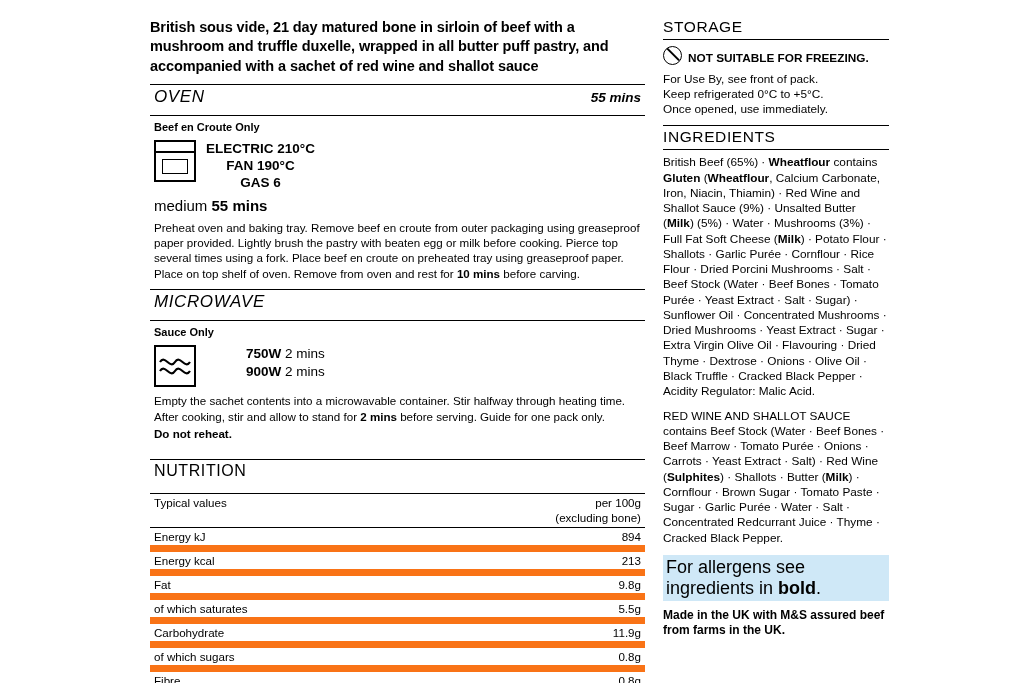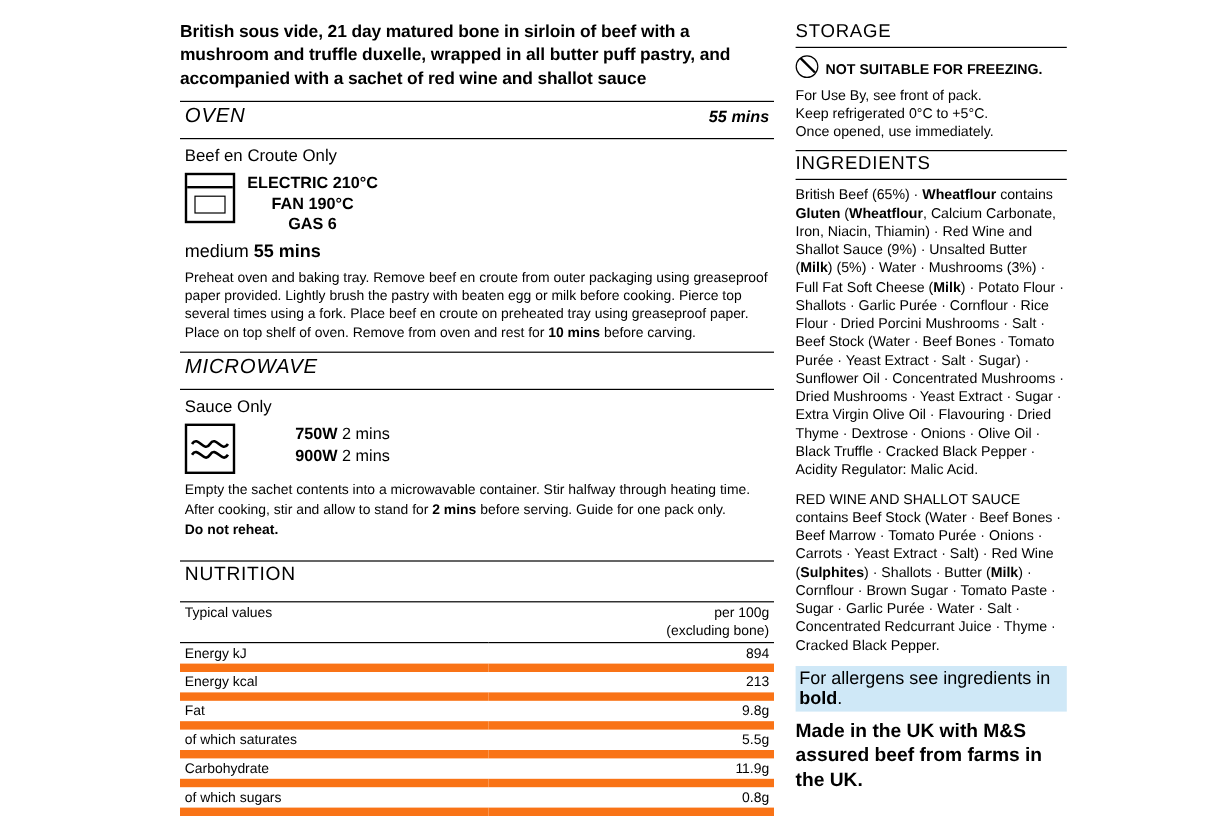--- a/index.html
+++ b/index.html
@@ -53,22 +53,22 @@
     letter-spacing: 0.6px;
   }
   .bar .bar-right {
     font-size: 13.5px;
     font-weight: bold;
   }
 
   .sec-body { padding: 5px 4px 6px 4px; }
 
   .sub-label {
-    font-size: 14px;
-    font-weight: normal;
+    font-size: 11px;
+    font-weight: bold;
     margin-bottom: 7px;
   }
 
   .method-row {
     display: flex;
     align-items: flex-start;
     gap: 10px;
     margin-bottom: 5px;
   }
   .icon-oven, .icon-micro {
@@ -193,28 +193,28 @@
   }
   .ing {
     font-size: 11.8px;
     line-height: 1.295;
     margin: 5px 0 9px 0;
     text-align: left;
   }
   .ing b { font-weight: bold; }
   .allergen {
     background: #cfe8f7;
-    font-size: 15px;
+    font-size: 18px;
     padding: 2px 3px;
     display: inline-block;
     margin-bottom: 7px;
   }
   .allergen b { font-weight: bold; }
   .made {
-    font-size: 16px;
+    font-size: 12px;
     font-weight: bold;
     line-height: 1.28;
   }
 </style>
 </head>
 <body>
 
 <div class="page">
   <div class="cols">
 

